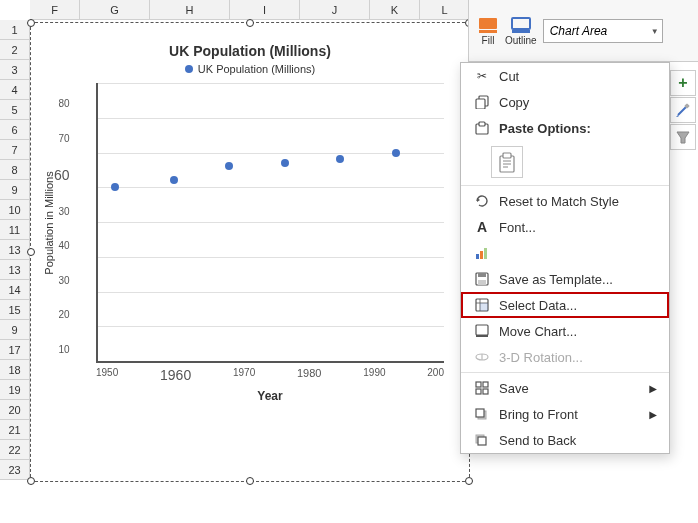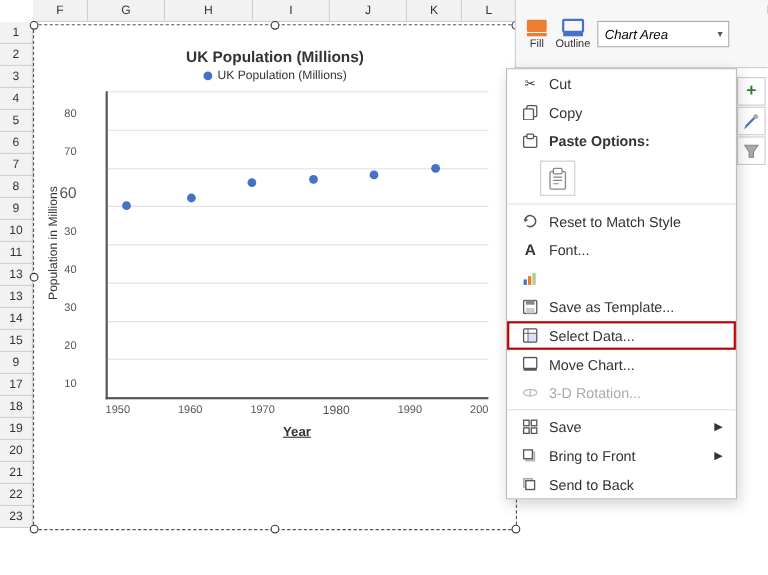--- a/index.html
+++ b/index.html
@@ -123,21 +123,20 @@
       border-radius: 50%;
       display: inline-block;
     }
 
     .x-axis-title {
       text-align: center;
       font-size: 12px;
       font-weight: bold;
       color: #333;
       margin-top: 2px;
-      text-decoration: underline;
     }
 
     
     .plot-dot {
       position: absolute;
       width: 8px;
       height: 8px;
       background: #4472C4;
       border-radius: 50%;
       transform: translate(-50%, 50%);
@@ -381,21 +380,21 @@
 
           <div class="plot-dot" style="left:54%;bottom:calc(57/80*100%);"></div>
 
           <div class="plot-dot" style="left:70%;bottom:calc(58/80*100%);"></div>
 
           <div class="plot-dot" style="left:86%;bottom:calc(60/80*100%);"></div>
         </div>
 
         <div style="display:flex;justify-content:space-between;margin-top:4px;padding:0 0;">
           <span style="font-size:10px;color:#555">1950</span>
-          <span style="font-size:10px;color:#555">1960</span>
+          <span style="font-size:14px;color:#555">1960</span>
           <span style="font-size:10px;color:#555">1970</span>
           <span style="font-size:11px;color:#555">1980</span>
           <span style="font-size:10px;color:#555">1990</span>
           <span style="font-size:10px;color:#555">200</span>
         </div>
 
         <div class="x-axis-title" style="margin-top:6px;">Year</div>
       </div>
     </div>
   </div>

